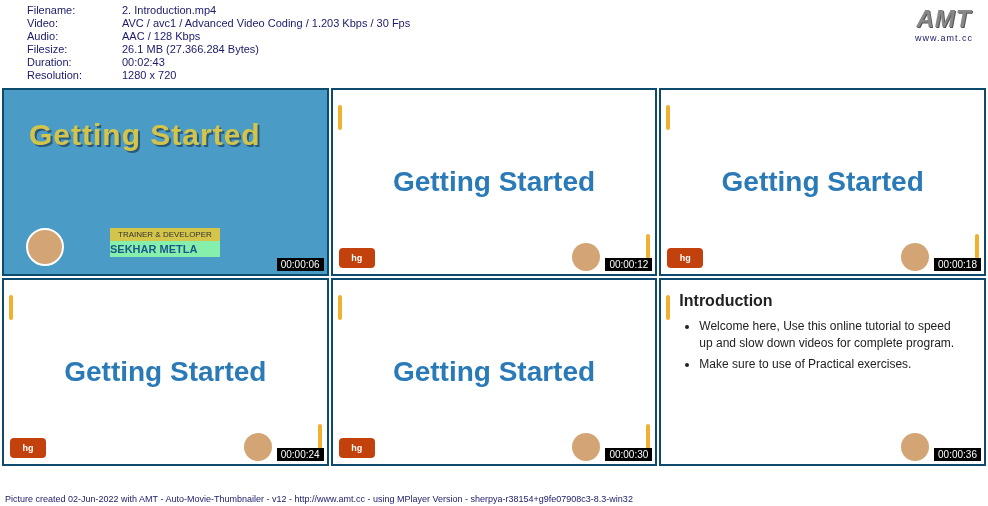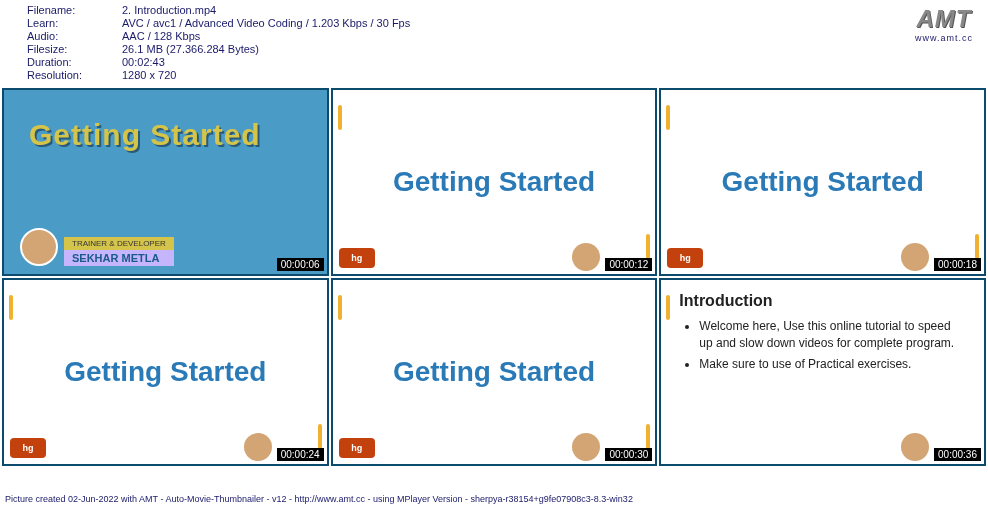--- a/index.html
+++ b/index.html
@@ -9,24 +9,24 @@
 .header-row { display: flex; margin-bottom: 1px; }
 .header-label { width: 95px; }
 .header-value { }
 .logo { position: absolute; right: 15px; top: 5px; text-align: center; }
 .logo-text { font-size: 24px; font-weight: bold; font-style: italic; color: #888; text-shadow: 1px 1px 0 #555; letter-spacing: 1px; }
 .logo-url { font-size: 9px; color: #1a1a6a; letter-spacing: 1px; }
 .grid { display: grid; grid-template-columns: repeat(3, 1fr); gap: 2px; padding: 2px; }
 .thumb { position: relative; border: 2px solid #0c4a6e; height: 188px; overflow: hidden; background: #fff; }
 .thumb-blue { background: #4a9cc7; }
 .gs-title-blue { color: #d4c54a; font-size: 30px; font-weight: bold; text-shadow: 2px 2px 0 #2a5a7a; position: absolute; top: 28px; left: 25px; letter-spacing: 1px; }
-.instructor { position: absolute; bottom: 8px; left: 16px; display: flex; align-items: flex-end; }
+.instructor { position: absolute; bottom: 8px; left: 22px; display: flex; align-items: flex-start; gap: 40px; }
 .avatar { width: 38px; height: 38px; border-radius: 50%; background: #d4a574; border: 2px solid #fff; margin-right: 6px; }
 .instructor-info { background: #d4c54a; padding: 2px 8px; font-size: 8px; color: #333; }
-.instructor-name { background: #c4b5fd; padding: 2px 8px; font-size: 11px; font-weight: bold; color: #1a5a8a; }
+.instructor-name { background: #86efac; padding: 2px 0; font-size: 11px; font-weight: bold; color: #1a5a8a; }
 .timestamp { position: absolute; bottom: 3px; right: 3px; background: #000; color: #fff; font-size: 10px; padding: 1px 4px; }
 .gs-white { display: flex; align-items: center; justify-content: center; height: 100%; }
 .gs-title-white { color: #2a7ab8; font-size: 28px; font-weight: bold; }
 .accent-tl { position: absolute; top: 15px; left: 5px; width: 4px; height: 25px; background: #f0b030; border-radius: 2px; }
 .accent-br { position: absolute; bottom: 15px; right: 5px; width: 4px; height: 25px; background: #f0b030; border-radius: 2px; }
 .small-avatar { position: absolute; bottom: 3px; right: 55px; width: 28px; height: 28px; border-radius: 50%; background: #d4a574; }
 .hg-badge { position: absolute; bottom: 6px; left: 6px; width: 36px; height: 20px; background: #c2410c; border-radius: 4px; font-size: 9px; color: #fff; display: flex; align-items: center; justify-content: center; font-weight: bold; }
 .intro-content { padding: 12px 18px; font-size: 12px; color: #222; }
 .intro-title { font-weight: bold; font-size: 16px; margin-bottom: 8px; }
 .intro-list { list-style: disc; margin-left: 20px; }
@@ -36,21 +36,21 @@
 </head>
 <body>
 
 <div class="header">
   <div class="header-labels">
     <div class="header-row">
         <span class="header-label">Filename:</span>
         <span class="header-value">2. Introduction.mp4</span>
       </div>
     <div class="header-row">
-        <span class="header-label">Learn:</span>
+        <span class="header-label">Video:</span>
         <span class="header-value">AVC / avc1 / Advanced Video Coding / 1.203 Kbps / 30 Fps</span>
       </div>
     <div class="header-row">
         <span class="header-label">Audio:</span>
         <span class="header-value">AAC / 128 Kbps</span>
       </div>
     <div class="header-row">
         <span class="header-label">Filesize:</span>
         <span class="header-value">26.1 MB (27.366.284 Bytes)</span>
       </div>

